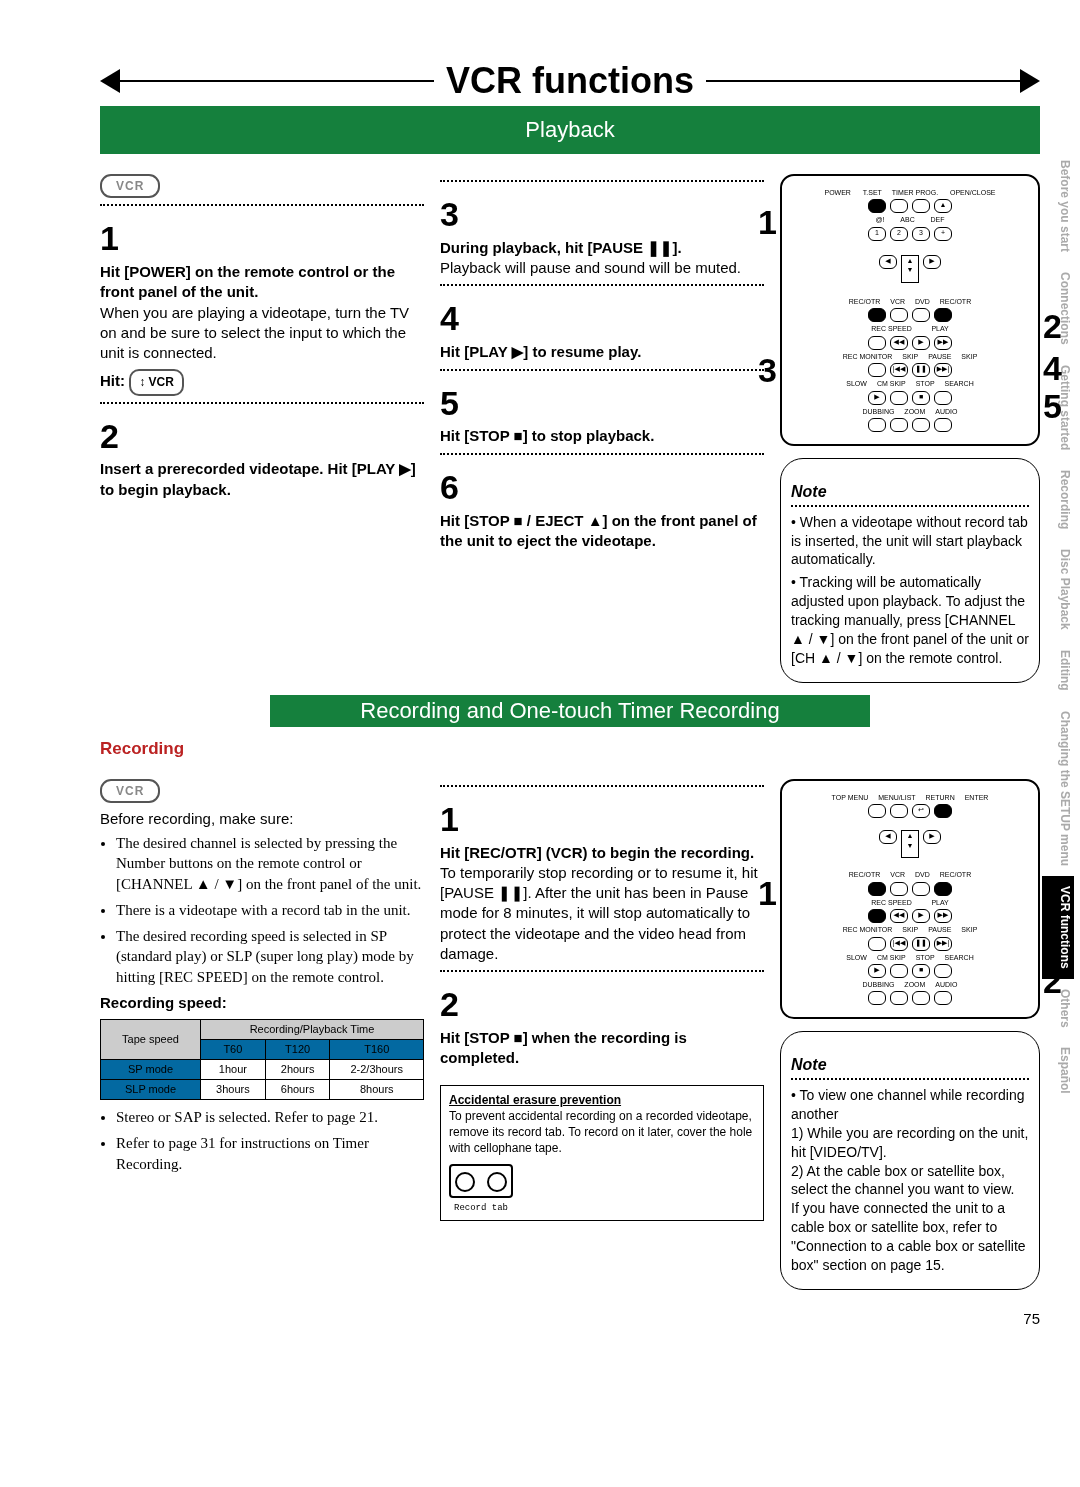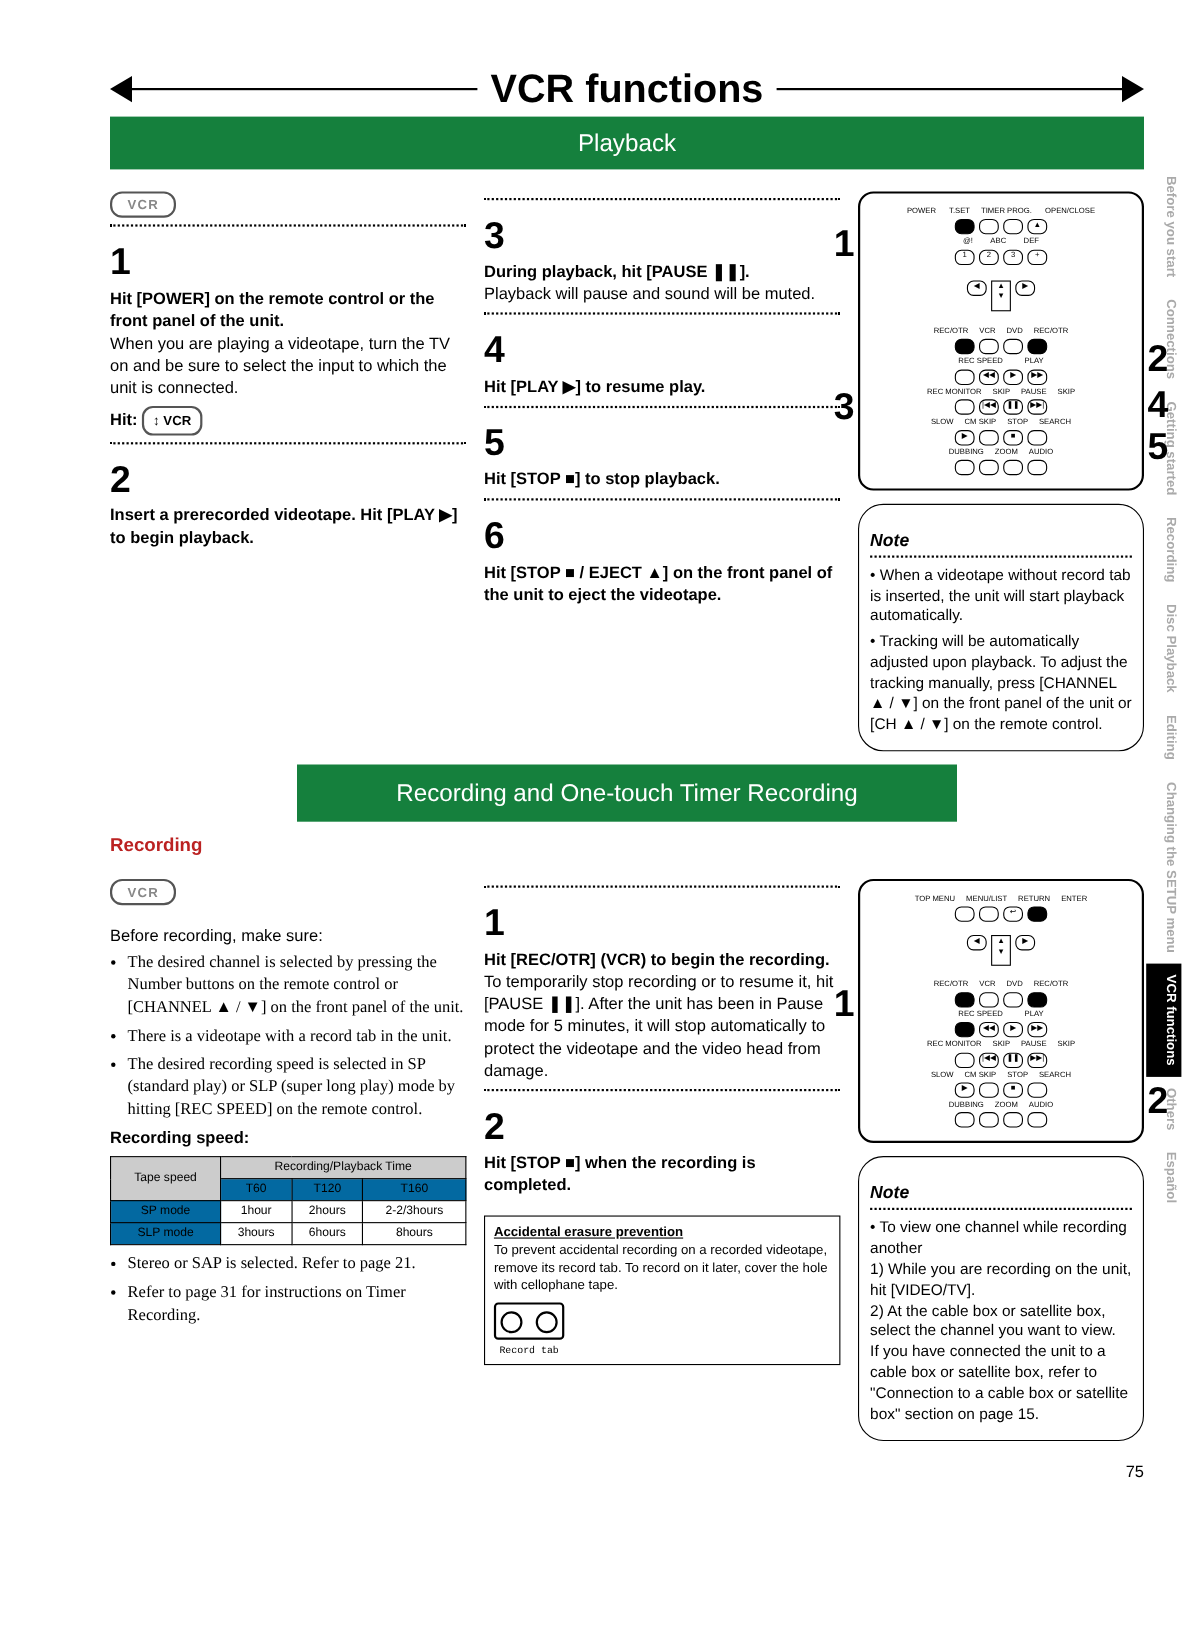--- a/index.html
+++ b/index.html
@@ -4,21 +4,21 @@
 <style>
   body { font-family: Arial, Helvetica, sans-serif; margin: 0; background: #fff; width: 1080px; }
   .page { padding: 60px 40px 30px 100px; position: relative; }
   .title-bar { display: flex; align-items: center; margin-bottom: 4px; }
   .title-arrow { width: 0; height: 0; border-top: 12px solid transparent; border-bottom: 12px solid transparent; }
   .title-arrow.left { border-right: 20px solid #000; }
   .title-arrow.right { border-left: 20px solid #000; }
   .title-line { flex: 1; height: 2px; background: #000; }
   .title-text { font-size: 36px; font-weight: bold; padding: 0 12px; }
   .section-bar { background: #15803d; color: #fff; height: 48px; display: flex; align-items: center; justify-content: center; font-size: 22px; }
-  .section-bar.narrow { height: 52px; width: 600px; margin: 12px auto; }
+  .section-bar.narrow { height: 32px; width: 600px; margin: 12px auto; }
   .columns { display: flex; gap: 16px; margin-top: 20px; }
   .col { flex: 1; font-size: 15px; line-height: 1.35; }
   .col.right { flex: 0 0 260px; }
   .big-num { font-size: 34px; font-weight: bold; margin-top: 8px; }
   .dots { border-bottom: 2px dotted #000; margin: 6px 0 10px 0; }
   .bold { font-weight: bold; }
   .red { color: #b22; font-weight: bold; font-size: 17px; }
   .vcr-tag { display: inline-block; border: 2px solid #555; border-radius: 11px; padding: 2px 14px; font-size: 12px; color: #888; font-weight: bold; letter-spacing: 1px; }
   .remote-box { border: 2px solid #000; border-radius: 14px; padding: 10px 4px; font-size: 7px; text-align: center; position: relative; }
   .note-box { border: 1px solid #000; border-radius: 23px; padding: 22px 10px 14px 10px; margin-top: 12px; font-size: 14px; }
@@ -183,21 +183,21 @@
 
   <div class="section-bar narrow">
       <span>Recording and One-touch Timer Recording</span>
     </div>
   <div class="red">Recording</div>
 
   <div class="columns">
 
     <div class="col">
       <span class="vcr-tag">VCR</span>
-      <div style="margin-top:18px;">Before recording, make sure:</div>
+      <div style="margin-top:6px;">Before recording, make sure:</div>
       <ul class="tight">
         <li>The desired channel is selected by pressing the Number buttons on the remote control or [CHANNEL ▲ / ▼] on the front panel of the unit.</li>
         <li>There is a videotape with a record tab in the unit.</li>
         <li>The desired recording speed is selected in SP (standard play) or SLP (super long play) mode by hitting [REC SPEED] on the remote control.</li>
       </ul>
       <div class="bold">Recording speed:</div>
 
       <table class="speed">
         <tbody>
             <tr>
@@ -229,21 +229,21 @@
       <ul class="tight">
         <li>Stereo or SAP is selected. Refer to page 21.</li>
         <li>Refer to page 31 for instructions on Timer Recording.</li>
       </ul>
     </div>
 
     <div class="col">
       <div class="dots"></div>
       <div class="big-num">1</div>
       <div class="bold">Hit [REC/OTR] (VCR) to begin the recording.</div>
-      <div>To temporarily stop recording or to resume it, hit [PAUSE ❚❚]. After the unit has been in Pause mode for 5 minutes, it will stop automatically to protect the videotape and the video head from damage.</div>
+      <div>To temporarily stop recording or to resume it, hit [PAUSE ❚❚]. After the unit has been in Pause mode for 8 minutes, it will stop automatically to protect the videotape and the video head from damage.</div>
       <div class="dots"></div>
       <div class="big-num">2</div>
       <div class="bold">Hit [STOP ■] when the recording is completed.</div>
 
       <div class="tipbox">
         <div class="hdr">Accidental erasure prevention</div>
         <div style="display:flex;gap:8px;align-items:flex-start;flex-direction:column;">
           <div style="flex:1;">To prevent accidental recording on a recorded videotape, remove its record tab. To record on it later, cover the hole with cellophane tape.</div>
           <div style="text-align:center;font-family:Liberation Mono, monospace;">
             <span class="cass"><span class="reel l"></span><span class="reel r"></span></span>

